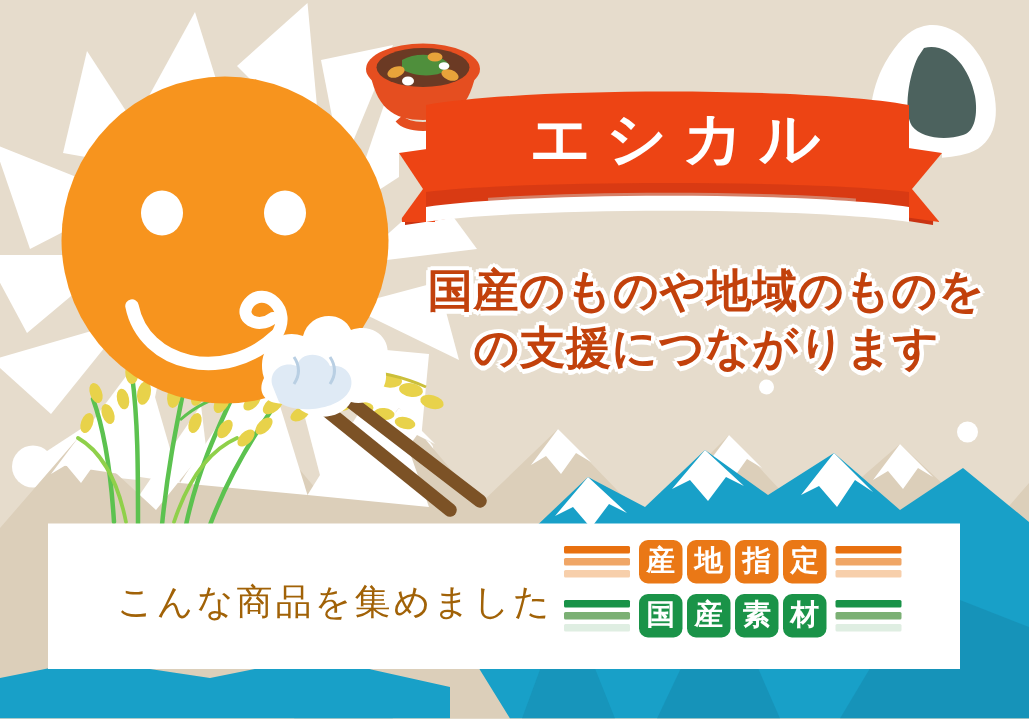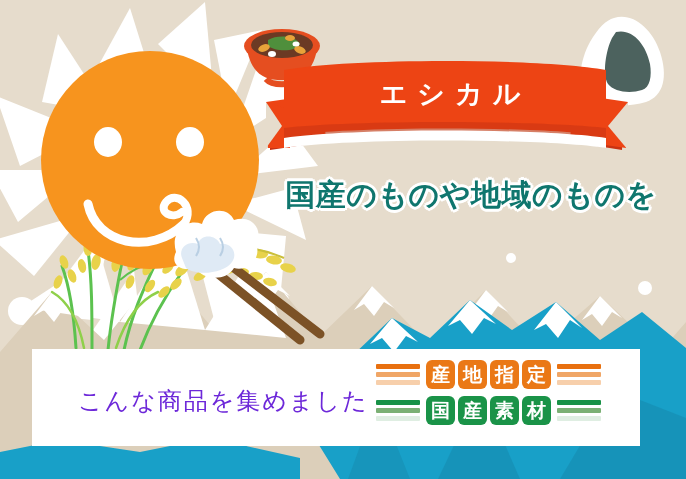--- a/index.html
+++ b/index.html
@@ -15,49 +15,49 @@
   }
   .svg-layer{position:absolute;top:0;left:0;}
 
   
   #ribbon-wrap{
     position:absolute;left:280px;top:62px;width:340px;height:82px;
   }
   #ribbon-title{
     position:absolute;left:0;top:0;width:340px;height:62px;
     display:flex;align-items:center;justify-content:center;
-    color:#ffffff;font-weight:bold;font-size:27px;letter-spacing:10px;
+    color:#ffffff;font-weight:bold;font-size:40px;letter-spacing:10px;
     text-indent:10px;
     line-height:1;
     font-family:"DejaVu Sans","Liberation Sans",sans-serif;
     z-index:6;
   }
 
   
   #headline{
     position:absolute;left:262px;top:176px;width:418px;
     z-index:7;text-align:center;
-    color:#0f766e;font-weight:bold;font-size:30px;line-height:38px;
+    color:#c2410c;font-weight:bold;font-size:30px;line-height:38px;
     letter-spacing:0.5px;
     font-family:"DejaVu Sans","Liberation Sans",sans-serif;
     text-shadow:
       2px 0 0 #fff, -2px 0 0 #fff, 0 2px 0 #fff, 0 -2px 0 #fff,
       2px 2px 0 #fff, -2px 2px 0 #fff, 2px -2px 0 #fff, -2px -2px 0 #fff,
       3px 0 0 #fff, -3px 0 0 #fff, 0 3px 0 #fff, 0 -3px 0 #fff;
   }
   #headline div{white-space:nowrap;}
 
   
   #white-bar{
     position:absolute;left:32px;top:349px;width:608px;height:97px;
     background:#ffffff;z-index:8;
   }
   #collect-label{
     position:absolute;left:78px;top:385px;z-index:9;
-    font-size:24px;color:#6d28d9;letter-spacing:2px;
+    font-size:24px;color:#a16207;letter-spacing:2px;
     font-family:Liberation Mono, monospace;
   }
   #badge-stack{
     position:absolute;left:376px;top:360px;z-index:9;
     display:flex;flex-direction:column;gap:7px;
   }
   .badge-row{display:flex;align-items:center;gap:6px;}
   .bars{display:flex;flex-direction:column;gap:3px;width:44px;}
   .bars i{display:block;height:5px;border-radius:1px;}
   .chars{display:flex;gap:3px;}
@@ -263,20 +263,21 @@
       <path d="M284,138 C 350,128 540,128 606,138 L606,148 C 540,138 350,138 284,148 Z" fill="#ffffff"></path>
     </g>
   </svg>
 
   <div id="ribbon-wrap">
     <div id="ribbon-title">エシカル</div>
   </div>
 
   <div id="headline">
     <div>国産のものや地域のものを</div>
+    <div>の支援につながります</div>
   </div>
 
   <div id="white-bar"></div>
 
   <div id="collect-label">こんな商品を集めました</div>
 
   <div id="badge-stack">
 
     <div class="badge-row row-orange">
       <span class="bars">

